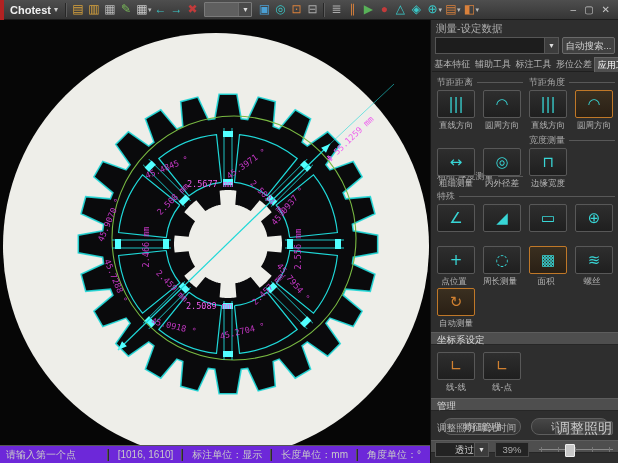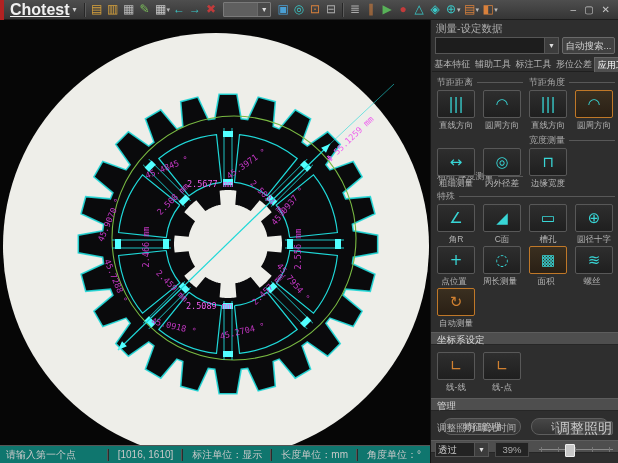--- a/index.html
+++ b/index.html
@@ -4,35 +4,35 @@
 <style>
   html,body{margin:0;padding:0;background:#222;}
   #app{position:relative;width:618px;height:463px;overflow:hidden;
        font-family:"Liberation Sans",sans-serif;background:#2e2e2e;
        -webkit-user-select:none;user-select:none;}
   
   #toolbar{position:absolute;left:0;top:0;width:618px;height:20px;
     background:linear-gradient(#4e4e4e,#353535);display:flex;align-items:center;
     border-bottom:1px solid #1c1c1c;box-sizing:border-box;}
   #brandstrip{width:4px;height:20px;background:#b22222;flex:0 0 auto;}
-  #brand{color:#f0f0f0;font-size:16px;font-weight:bold;padding:0 3px 0 6px;text-decoration:underline;}
+  #brand{color:#f0f0f0;font-size:11px;font-weight:bold;padding:0 3px 0 6px;}
   #brand-caret{color:#cccccc;font-size:8px;padding-right:4px;}
   .tsep{width:1px;height:14px;background:#272727;border-right:1px solid #5c5c5c;margin:0 3px;}
   .tbi{display:inline-block;width:16px;text-align:center;font-size:12px;line-height:19px;cursor:default;}
   .tbi-caret{color:#bbb;font-size:7px;margin:0 1px 0 -2px;}
   #tb-combo{width:46px;height:13px;background:#5f5f5f;border:1px solid #7a7a7a;
     border-radius:1px;margin:0 4px;display:flex;}
   #tb-combo .cbx{margin-left:auto;width:12px;background:#4a4a4a;color:#ddd;font-size:7px;
     text-align:center;line-height:13px;border-left:1px solid #6a6a6a;}
   #winctl{margin-left:auto;display:flex;gap:8px;padding-right:8px;color:#c5c5c5;font-size:10px;}
   #winctl span{cursor:default;}
   
   #canvas{position:absolute;left:0;top:20px;width:430px;height:425px;background:#060606;}
   
-  #statusbar{position:absolute;left:0;top:445px;width:430px;height:18px;background:#0f766e;
+  #statusbar{position:absolute;left:0;top:445px;width:430px;height:18px;background:#6d28d9;
     border-top:1px solid #555;box-sizing:border-box;display:flex;align-items:center;
     color:#c9c9c9;font-size:10px;}
   #status-msg{padding-left:6px;}
   #status-spacer{flex:1;}
   .stitem{padding:0 9px;border-left:1px solid #2b2b2b;box-shadow:-1px 0 0 #565656;height:12px;line-height:12px;}
   
   #rpanel{position:absolute;left:430px;top:20px;width:188px;height:443px;background:#2e2e2e;
     border-left:1px solid #141414;box-sizing:border-box;color:#bbb;}
   #rp-title{position:absolute;left:5px;top:2px;font-size:10.5px;color:#ababab;}
   #rp-combo{position:absolute;left:4px;top:17px;width:122px;height:15px;background:#1d1d1d;
@@ -61,21 +61,21 @@
     font-size:9.5px;line-height:13px;padding-left:6px;box-sizing:border-box;}
   .mgmt-btn{position:absolute;width:78px;height:17px;background:linear-gradient(#474747,#333);
     border:1px solid #5e5e5e;border-radius:8px;color:#cfcfcf;font-size:9.5px;
     text-align:center;line-height:16px;box-sizing:border-box;cursor:default;}
   #light-label{position:absolute;left:6px;font-size:9.5px;color:#b5b5b5;}
   #light-btn{position:absolute;left:124px;width:58px;height:14px;background:#454545;
     border:1px solid #5e5e5e;border-radius:2px;color:#c9c9c9;font-size:14px;
     text-align:center;line-height:13px;box-sizing:border-box;cursor:default;}
   #light-select{position:absolute;left:4px;width:54px;height:15px;background:#232323;
     border:1px solid #555;display:flex;color:#c9c9c9;font-size:9.5px;box-sizing:border-box;}
-  #light-select .val{padding:1px 0 0 2px;}
+  #light-select .val{padding:1px 0 0 19px;}
   #light-select .cbx{margin-left:auto;width:13px;background:#3c3c3c;font-size:7px;color:#ddd;
     text-align:center;line-height:14px;border-left:1px solid #555;}
   #light-pct{position:absolute;left:64px;width:34px;height:15px;background:#232323;
     border:1px solid #4a4a4a;color:#a9a9a9;font-size:9.5px;text-align:center;
     line-height:14px;box-sizing:border-box;}
   #light-slider{position:absolute;left:108px;width:74px;height:15px;}
   #light-slider .track{position:absolute;left:0;right:0;top:7px;height:1px;background:#8a8a8a;}
   #light-slider .tick{position:absolute;top:5px;width:1px;height:5px;background:#777;}
   #light-slider .handle{position:absolute;top:2px;width:8px;height:11px;background:#c8c8c8;
     border:1px solid #eee;border-radius:1px;}
@@ -285,26 +285,20 @@
         <div class="tool-btn">
           <span class="tool-glyph" style="color: rgb(56, 214, 214);">◢</span>
         </div>
         <div class="tool-btn">
           <span class="tool-glyph" style="color: rgb(56, 214, 214);">▭</span>
         </div>
         <div class="tool-btn">
           <span class="tool-glyph" style="color: rgb(56, 214, 214);">⊕</span>
         </div>
       </div>
-    <div class="lblrow" style="left:2px;top:214px;">
-        <div class="tool-label">角R</div>
-        <div class="tool-label">C面</div>
-        <div class="tool-label">槽孔</div>
-        <div class="tool-label">圆径十字</div>
-      </div>
     <div class="btnrow" style="left:6px;top:226px;">
         <div class="tool-btn">
           <span class="tool-glyph" style="color: rgb(56, 214, 214);">+</span>
         </div>
         <div class="tool-btn">
           <span class="tool-glyph" style="color: rgb(56, 214, 214);">◌</span>
         </div>
         <div class="tool-btn active">
           <span class="tool-glyph" style="color: rgb(56, 214, 214);">▩</span>
         </div>

